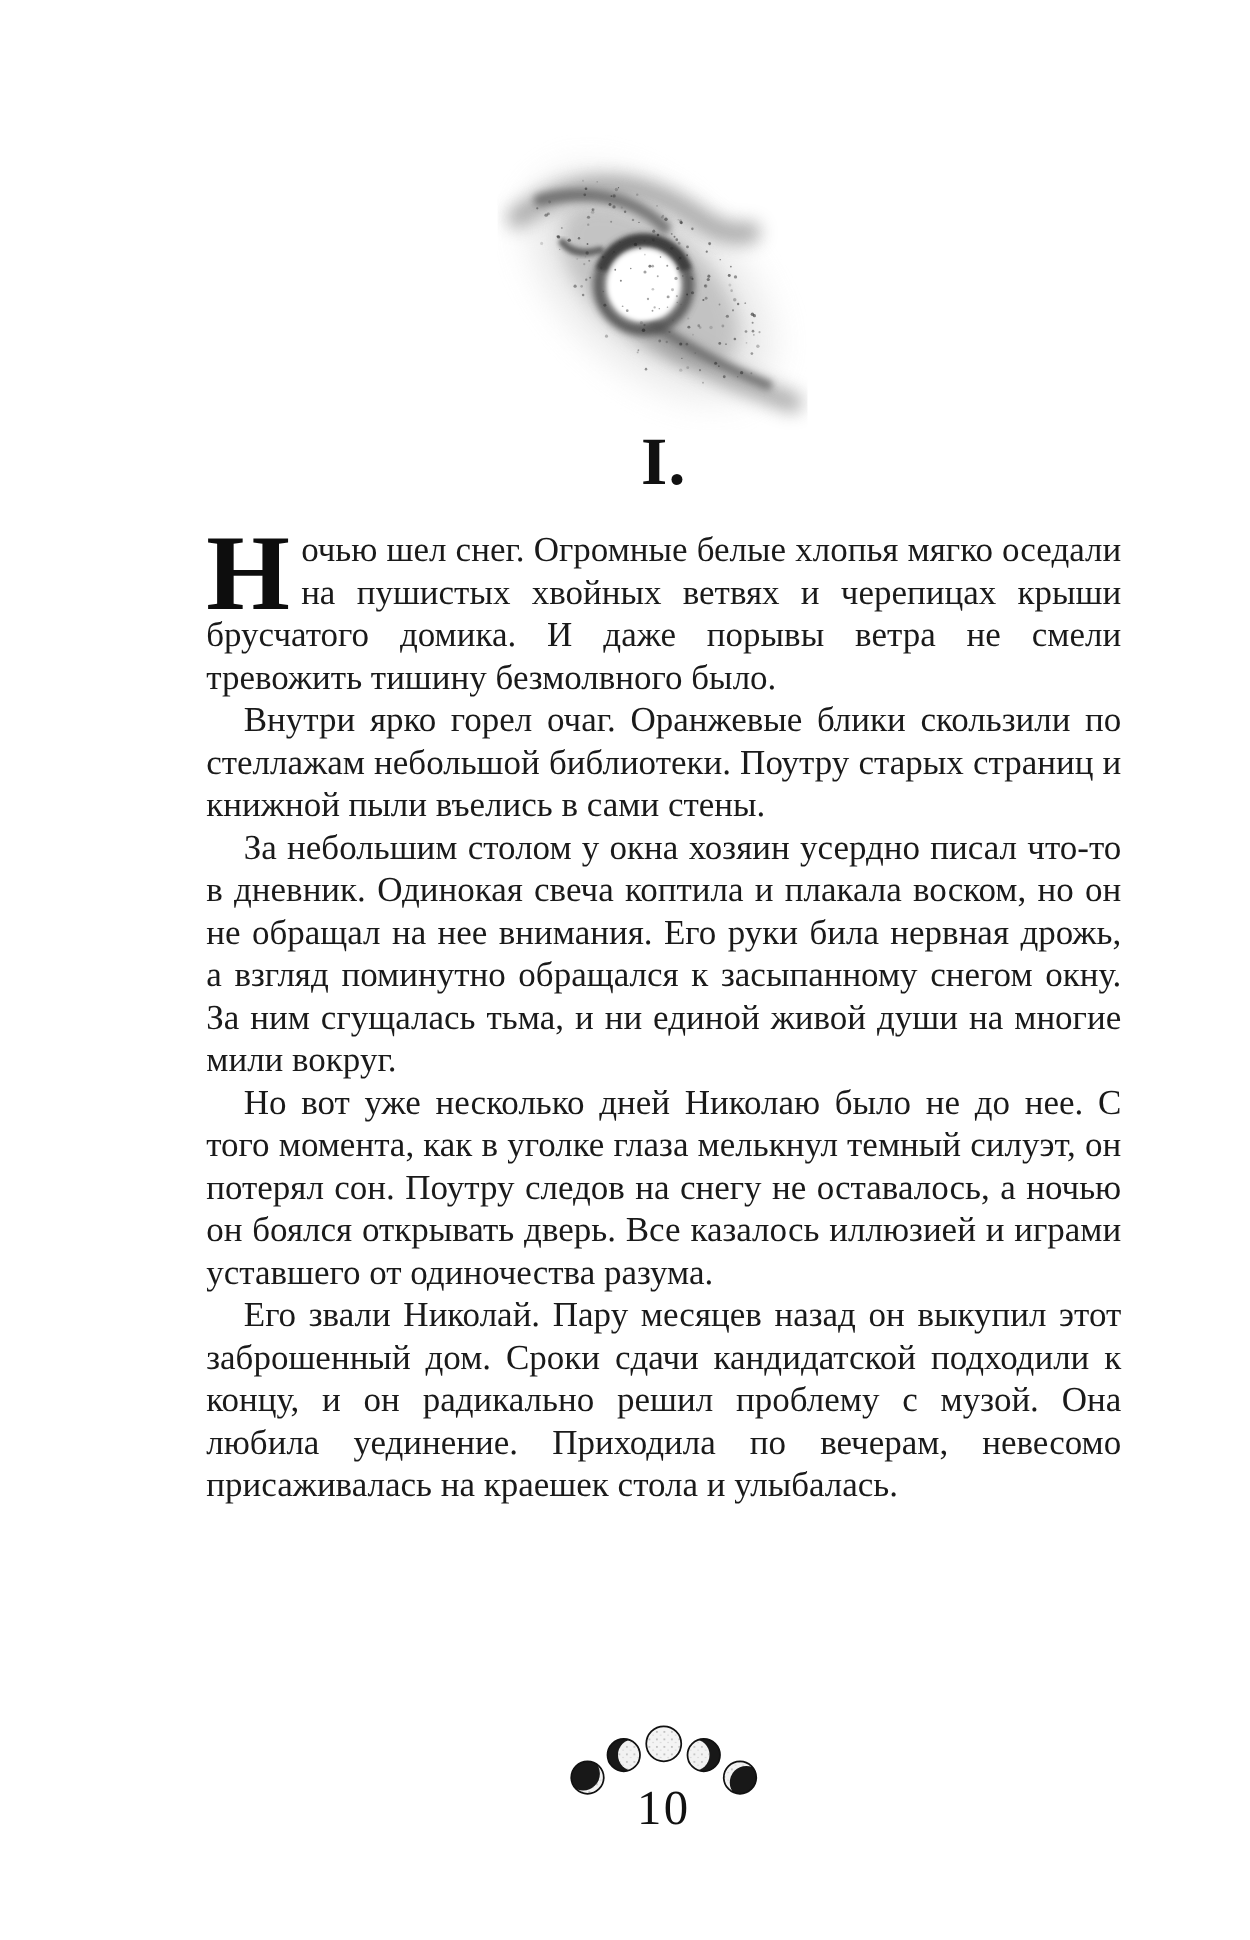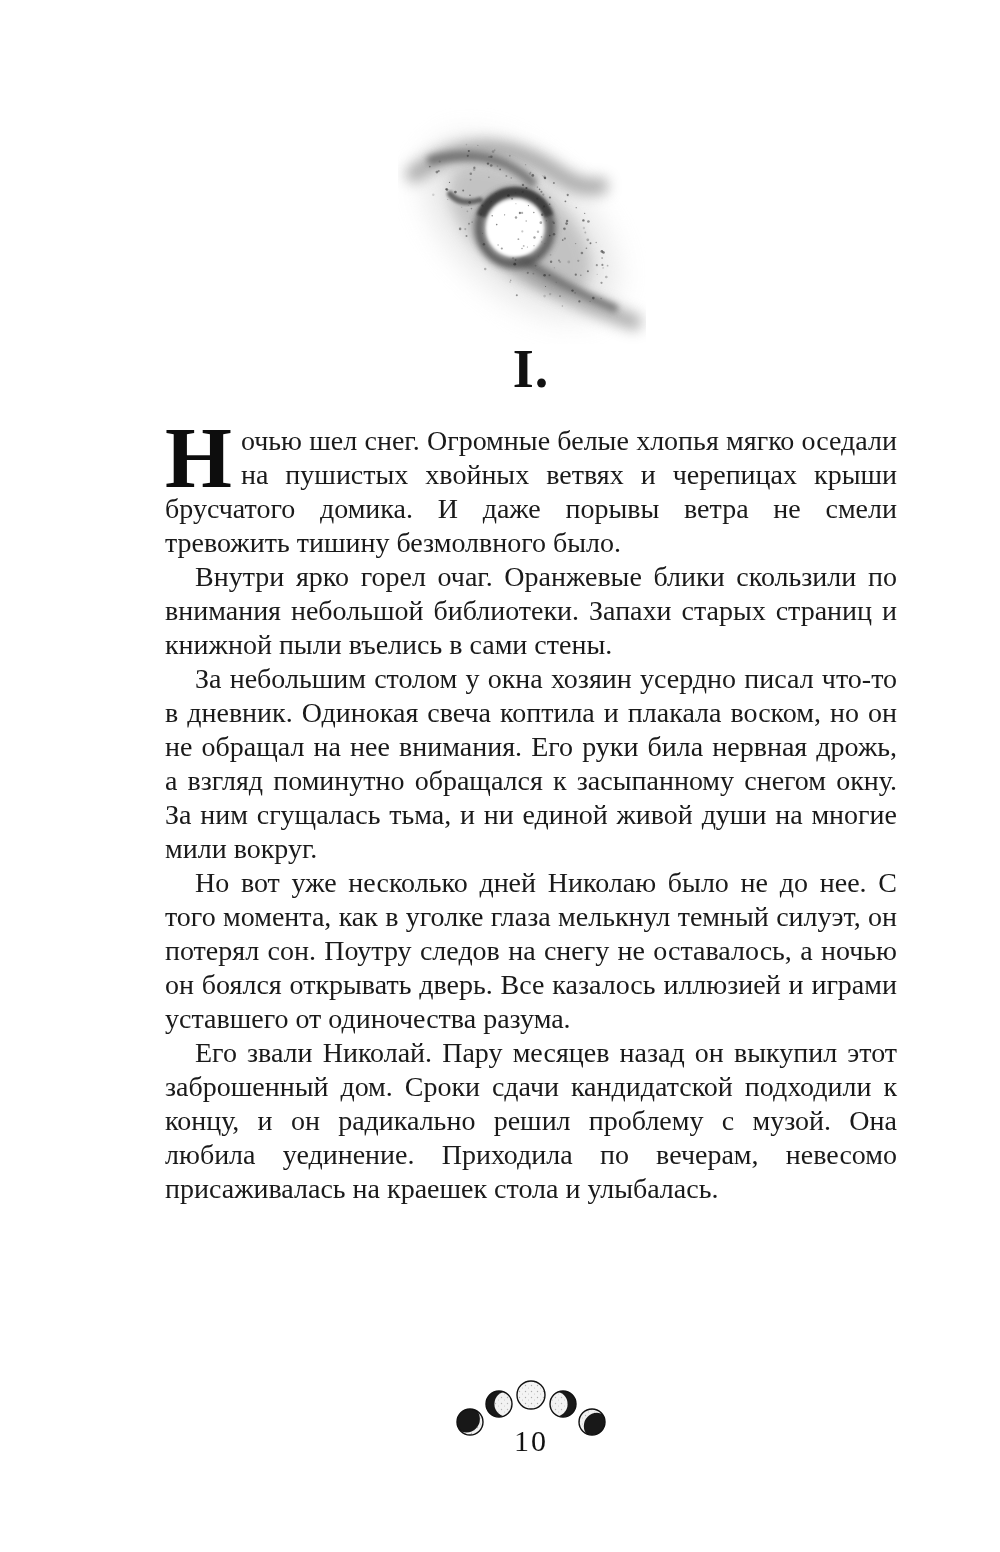--- a/index.html
+++ b/index.html
@@ -33,21 +33,21 @@
     font-size:86px;line-height:62px;font-weight:700;
     padding:3px 9px 0 0;color:#0d0d0d;
   }
 
   .footer{
     position:absolute;left:165px;top:1366px;width:732px;
     text-align:center;
   }
   .moons{display:block;margin:0 auto;}
   .pagenum{
-    font-size:30px;letter-spacing:2px;color:#111;
+    font-size:39px;letter-spacing:2px;color:#111;
     margin-top:-16px;
   }
 </style>
 </head>
 <body>
 
 <div class="page">
 
   <div class="galaxy">
     <svg width="248" height="236" viewBox="0 0 248 236">
@@ -256,21 +256,21 @@
           <circle cx="117.9" cy="95.7" r="0.65" fill="#222" opacity="0.23"></circle>
           <circle cx="166.5" cy="120.8" r="1.40" fill="#222" opacity="0.39"></circle>
         </g>
     </svg>
   </div>
 
   <h1 class="chapter">I.</h1>
 
   <div class="text-block">
     <p class="para"><span class="dropcap">Н</span><span>очью шел снег. Огромные белые хлопья мягко оседали на пушистых хвойных ветвях и черепицах крыши брусчатого домика. И даже порывы ветра не смели тревожить тишину безмолвного было.</span></p>
-    <p class="para indent">Внутри ярко горел очаг. Оранжевые блики скользили по внимания небольшой библиотеки. Запахи старых страниц и книжной пыли въелись в сами стены.</p>
+    <p class="para indent">Внутри ярко горел очаг. Оранжевые блики скользили по стеллажам небольшой библиотеки. Поутру старых страниц и книжной пыли въелись в сами стены.</p>
     <p class="para indent">За небольшим столом у окна хозяин усердно писал что-то в дневник. Одинокая свеча коптила и плакала воском, но он не обращал на нее внимания. Его руки била нервная дрожь, а взгляд поминутно обращался к засыпанному снегом окну. За ним сгущалась тьма, и ни единой живой души на многие мили вокруг.</p>
     <p class="para indent">Но вот уже несколько дней Николаю было не до нее. С того момента, как в уголке глаза мелькнул темный силуэт, он потерял сон. Поутру следов на снегу не оставалось, а ночью он боялся открывать дверь. Все казалось иллюзией и играми уставшего от одиночества разума.</p>
     <p class="para indent">Его звали Николай. Пару месяцев назад он выкупил этот заброшенный дом. Сроки сдачи кандидатской подходили к концу, и он радикально решил проблему с музой. Она любила уединение. Приходила по вечерам, невесомо присаживалась на краешек стола и улыбалась.</p>
   </div>
 
   <div class="footer">
     <svg class="moons" width="170" height="74" viewBox="0 0 170 74">
       <defs>
         <pattern id="stip" width="6" height="6" patternUnits="userSpaceOnUse">
           <circle cx="1.5" cy="1.5" r="0.7" fill="#555"></circle>

